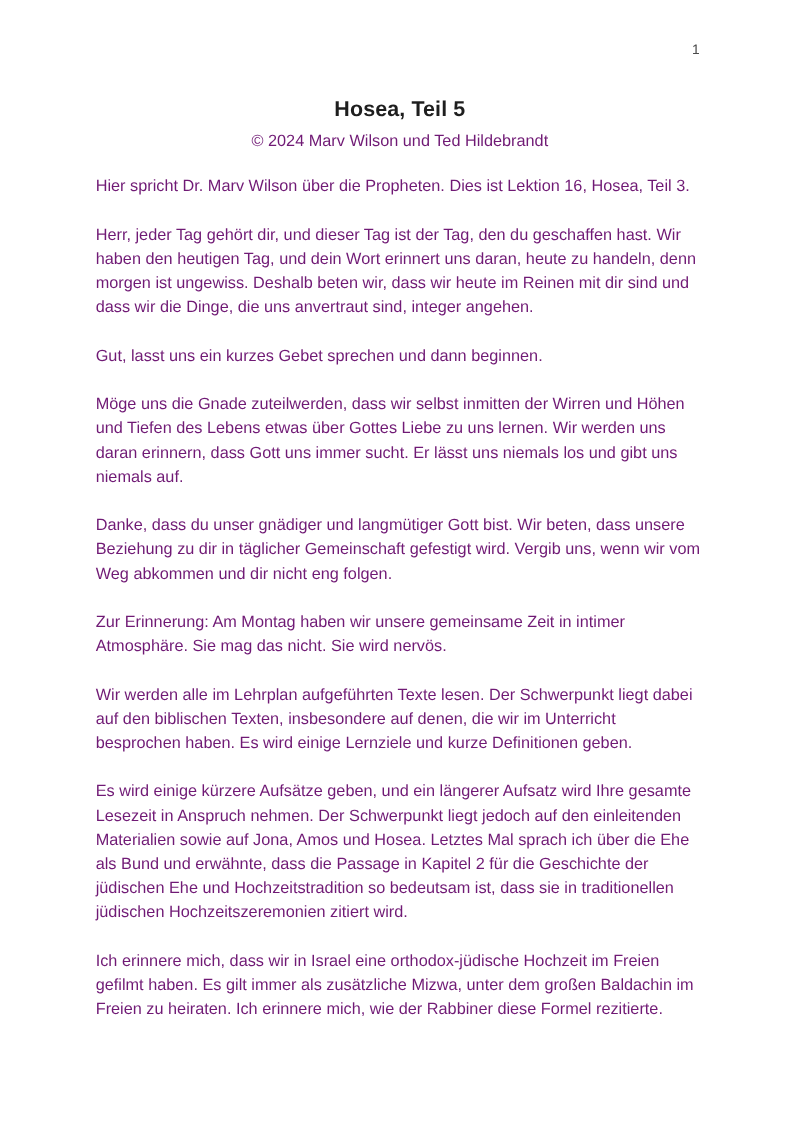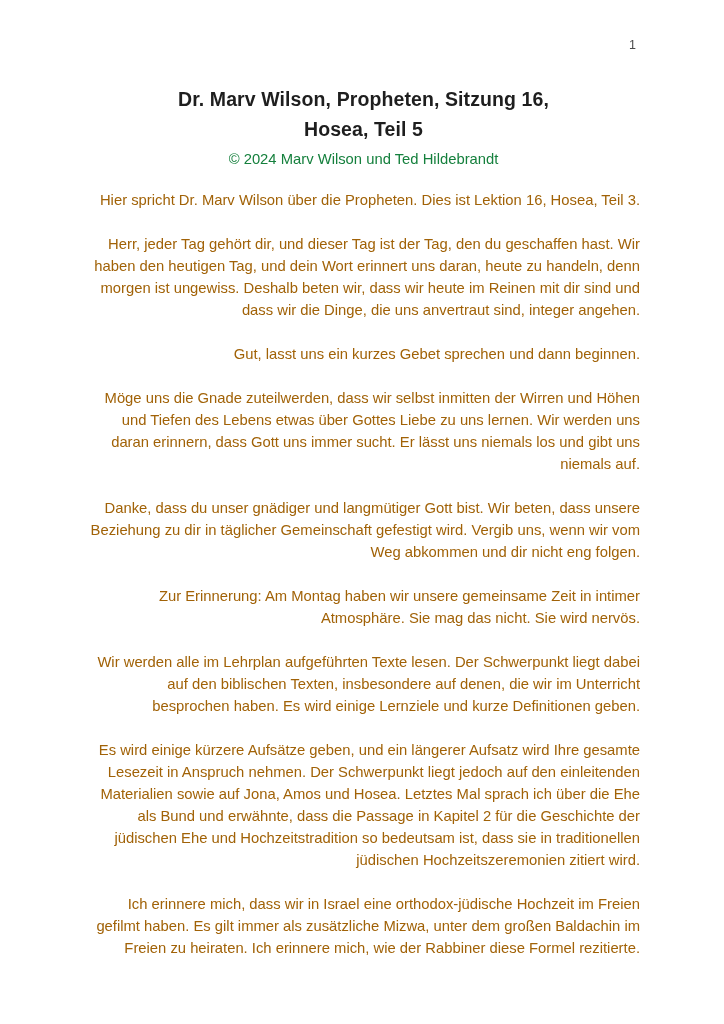--- a/index.html
+++ b/index.html
@@ -35,39 +35,38 @@
     font-weight: 700;
     line-height: 30px;
     color: #1e1e1e;
     letter-spacing: 0.1px;
   }
   .doc-title span { display: block; }
   .copyright {
     margin-top: 7px;
     text-align: center;
     font-size: 14.8px;
-    color: #15803d;
+    color: #701a75;
   }
   .paragraphs p {
     margin: 22px 0 0 0;
     font-size: 14.8px;
     line-height: 22px;
-    color: #a16207;
-    text-align: right;
+    color: #701a75;
+    text-align: left;
   }
 </style>
 </head>
 <body>
 
 <div class="page">
   <div class="page-number">1</div>
 
   <div class="content">
     <h1 class="doc-title">
-      <span>Dr. Marv Wilson, Propheten, Sitzung 16,</span>
       <span>Hosea, Teil 5</span>
     </h1>
 
     <div class="copyright">© 2024 Marv Wilson und Ted Hildebrandt</div>
 
     <div class="paragraphs">
         <p>Hier spricht Dr. Marv Wilson über die Propheten. Dies ist Lektion 16, Hosea, Teil 3.</p>
         <p>Herr, jeder Tag gehört dir, und dieser Tag ist der Tag, den du geschaffen hast. Wir haben den heutigen Tag, und dein Wort erinnert uns daran, heute zu handeln, denn morgen ist ungewiss. Deshalb beten wir, dass wir heute im Reinen mit dir sind und dass wir die Dinge, die uns anvertraut sind, integer angehen.</p>
         <p>Gut, lasst uns ein kurzes Gebet sprechen und dann beginnen.</p>
         <p>Möge uns die Gnade zuteilwerden, dass wir selbst inmitten der Wirren und Höhen und Tiefen des Lebens etwas über Gottes Liebe zu uns lernen. Wir werden uns daran erinnern, dass Gott uns immer sucht. Er lässt uns niemals los und gibt uns niemals auf.</p>

